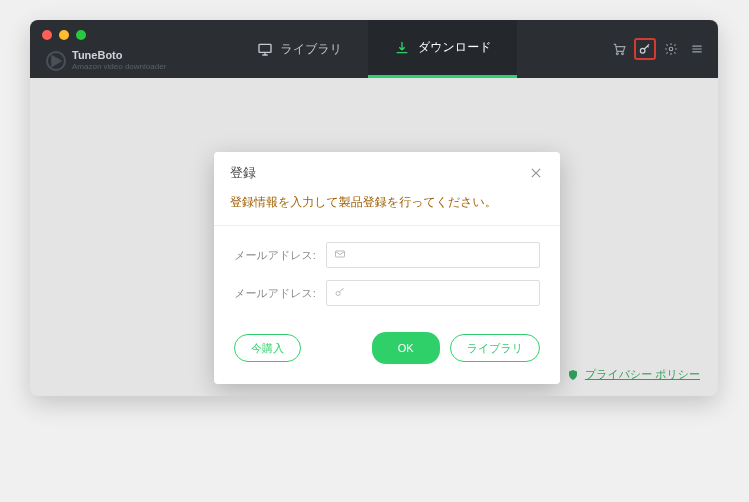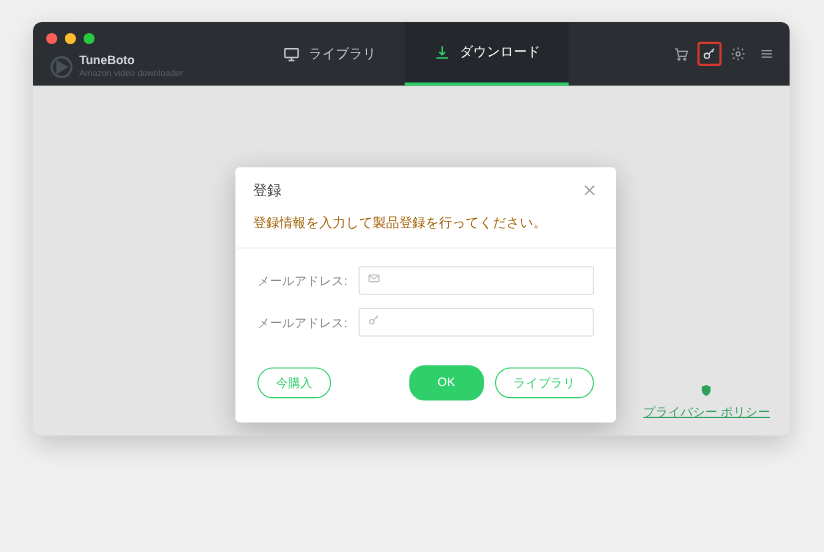--- a/index.html
+++ b/index.html
@@ -37,21 +37,21 @@
 .tab { display: flex; align-items: center; gap: 8px; padding: 0 26px; color: #c6cacf; font-size: 12px; cursor: pointer; }
 .tab.active { background: #24282c; border-bottom: 3px solid #2fd06a; color: #fff; }
 .tab svg { width: 16px; height: 16px; }
 .tab.active svg { stroke: #2fd06a; fill: none; }
 .tab:not(.active) svg { stroke: #c6cacf; fill: none; }
 .top-actions { position: absolute; right: 10px; top: 18px; display: flex; align-items: center; gap: 4px; }
 .ta-btn { width: 22px; height: 22px; display: flex; align-items: center; justify-content: center; color: #9aa1a9; cursor: pointer; }
 .ta-btn svg { width: 14px; height: 14px; stroke: currentColor; fill: none; }
 .ta-btn.key { border: 2px solid #d43a2f; border-radius: 3px; color: #cfd3d8; }
 .content { position: absolute; top: 58px; left: 0; right: 0; bottom: 0; background: #e4e4e4; }
-.privacy { position: absolute; right: 18px; bottom: 14px; display: flex; align-items: center; gap: 6px; font-size: 11px; color: #2fa05a; text-decoration: underline; cursor: pointer; flex-direction: column; }
+.privacy { position: absolute; right: 18px; bottom: 14px; display: flex; align-items: center; gap: 6px; font-size: 11px; color: #2fa05a; text-decoration: underline; cursor: pointer; }
 .privacy svg { width: 12px; height: 12px; fill: #2fa05a; }
 .modal {
   position: absolute; left: 184px; top: 132px;
   width: 346px; background: #fff;
   border-radius: 4px;
   box-shadow: 0 6px 24px rgba(0,0,0,.22);
   padding: 0;
 }
 .modal-head { display: flex; align-items: center; justify-content: space-between; padding: 12px 16px 8px; }
 .modal-title { font-size: 13px; color: #444; }

